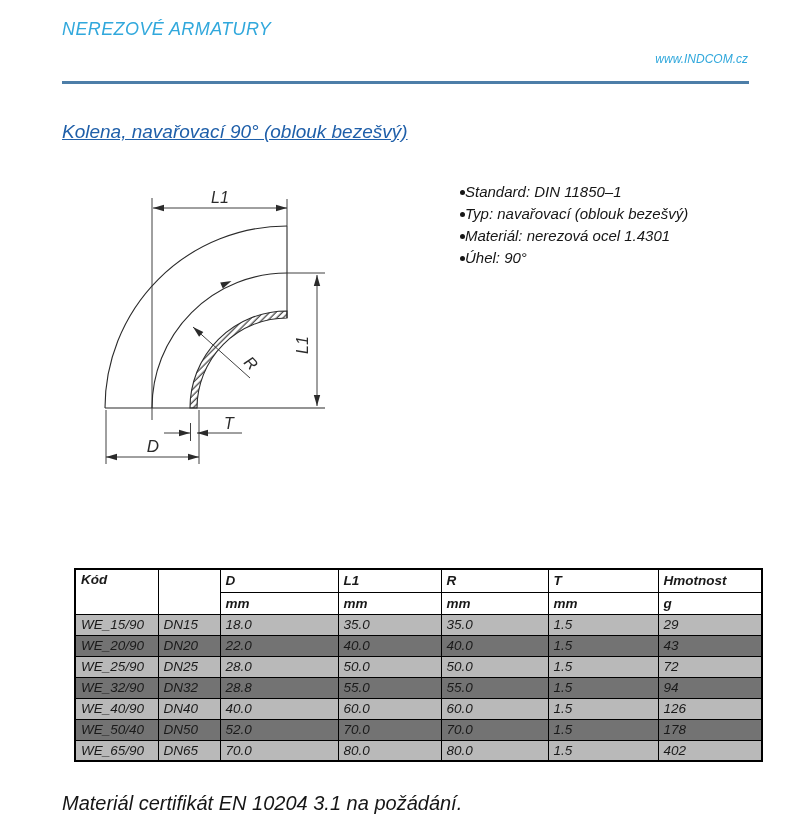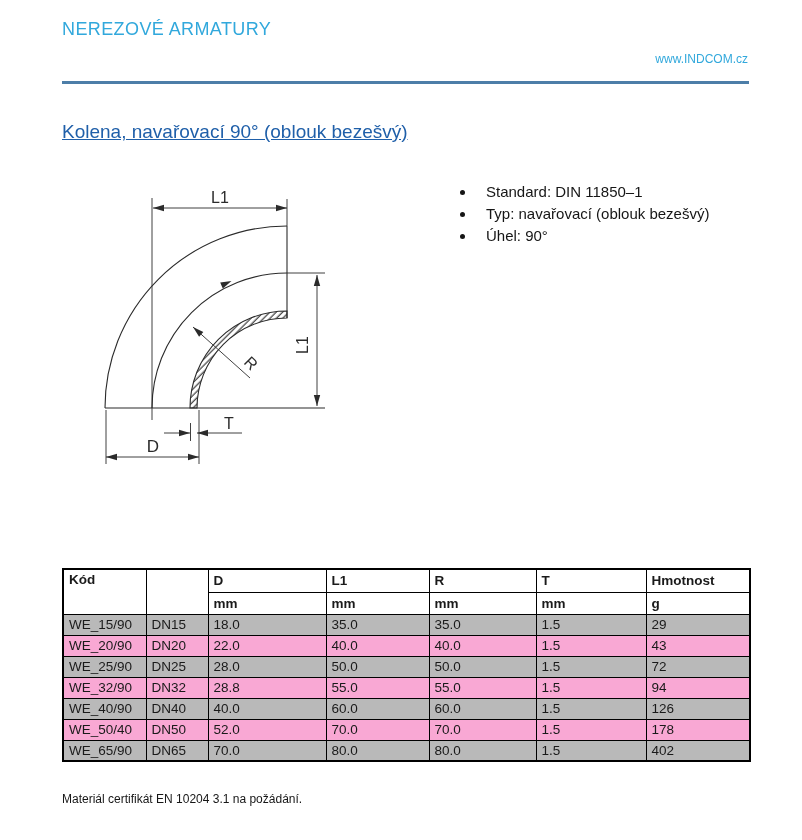--- a/index.html
+++ b/index.html
@@ -1,50 +1,50 @@
 <!DOCTYPE html>
 <html style="--accent: #31a8dc; --link: #1f5fa9; --rule: #4d7ea8; --row_shade: #b9b9b9;"><head>
 <meta charset="utf-8">
 <style>
   * { margin:0; padding:0; box-sizing:border-box; }
   html,body { background:#fff; }
   body { font-family:"Liberation Sans", sans-serif; color:#1a1a1a; }
-  .page { position:relative; width:802px; height:840px; background:#fff; overflow:hidden; }
+  .page { position:relative; width:802px; height:840px; background:#fff; overflow:hidden;font-style:italic; }
 
   .brand { position:absolute; left:62px; top:19px; font-size:18px; letter-spacing:.4px;
            color:var(--accent); font-weight:400; }
   .website { position:absolute; right:54px; top:52px; font-size:12px; color:var(--accent);
              text-decoration:none; }
   .rule { position:absolute; left:62px; top:81px; width:687px; height:3px; background:var(--rule); }
 
   .section-link { position:absolute; left:62px; top:121px; font-size:19px; color:var(--link);
                   text-decoration:underline; cursor:pointer; }
 
   .specs { position:absolute; left:460px; top:181px; width:320px; font-size:15px; color:#161616; }
   .bullet-item { display:flex; line-height:22px; }
   .bullet-item .dot { flex:none; width:5px; height:5px; border-radius:50%; background:#161616;
                       margin-top:9px; }
-  .bullet-item .bullet-text { margin-left:21px; white-space:nowrap; }
+  .bullet-item .bullet-text { white-space:nowrap; }
   .bullet-cont { line-height:22px; padding-left:26px; white-space:nowrap; }
 
   .drawing { position:absolute; left:95px; top:185px; }
   .drawing text { font-family:"Liberation Sans", sans-serif; fill:#2b2b2b; }
 
   .table-wrap { position:absolute; left:62px; top:568px; }
   table.sizes { border-collapse:collapse; table-layout:fixed; width:687px; font-size:13.5px;
-                border:2px solid #000; }
+                border:2px solid #000;margin-left:12px; }
   table.sizes th, table.sizes td { border:1px solid #000; text-align:left; padding:0 2px 0 5px;
                 overflow:hidden; white-space:nowrap; }
   table.sizes thead th { font-weight:bold; height:23px; }
   table.sizes thead tr:last-child th { height:22px; }
   table.sizes th.vtop { vertical-align:top; padding-top:2px; }
-  table.sizes td { height:21px; font-weight:normal; background:#f9a8d4; }
+  table.sizes td { height:21px; font-weight:normal; background:#737373; }
   table.sizes tr.shade td { background:var(--row_shade); }
 
-  .footnote { position:absolute; left:62px; top:792px; font-size:12px; color:#161616; }
+  .footnote { position:absolute; left:62px; top:792px; font-size:20px; color:#161616; }
 </style>
 </head>
 <body>
 
 <div class="page">
 
   <div class="brand">NEREZOVÉ ARMATURY</div>
   <a class="website">www.INDCOM.cz</a>
   <div class="rule"></div>
 
@@ -104,20 +104,24 @@
       <div class="bullet-item">
         <span class="dot"></span>
         <span class="bullet-text">Standard: DIN 11850–1</span>
       </div>
       <div class="bullet-item">
         <span class="dot"></span>
         <span class="bullet-text">Typ: navařovací (oblouk bezešvý)</span>
       </div>
       <div class="bullet-item">
         <span class="dot"></span>
+        <span class="bullet-text">Materiál: nerezová ocel 1.4301</span>
+      </div>
+      <div class="bullet-item">
+        <span class="dot"></span>
         <span class="bullet-text">Úhel: 90°</span>
       </div>
     </div>
 
   <div class="table-wrap">
     <table class="sizes">
         <colgroup>
           <col style="width: 83px;">
           <col style="width: 62px;">
           <col style="width: 118px;">

